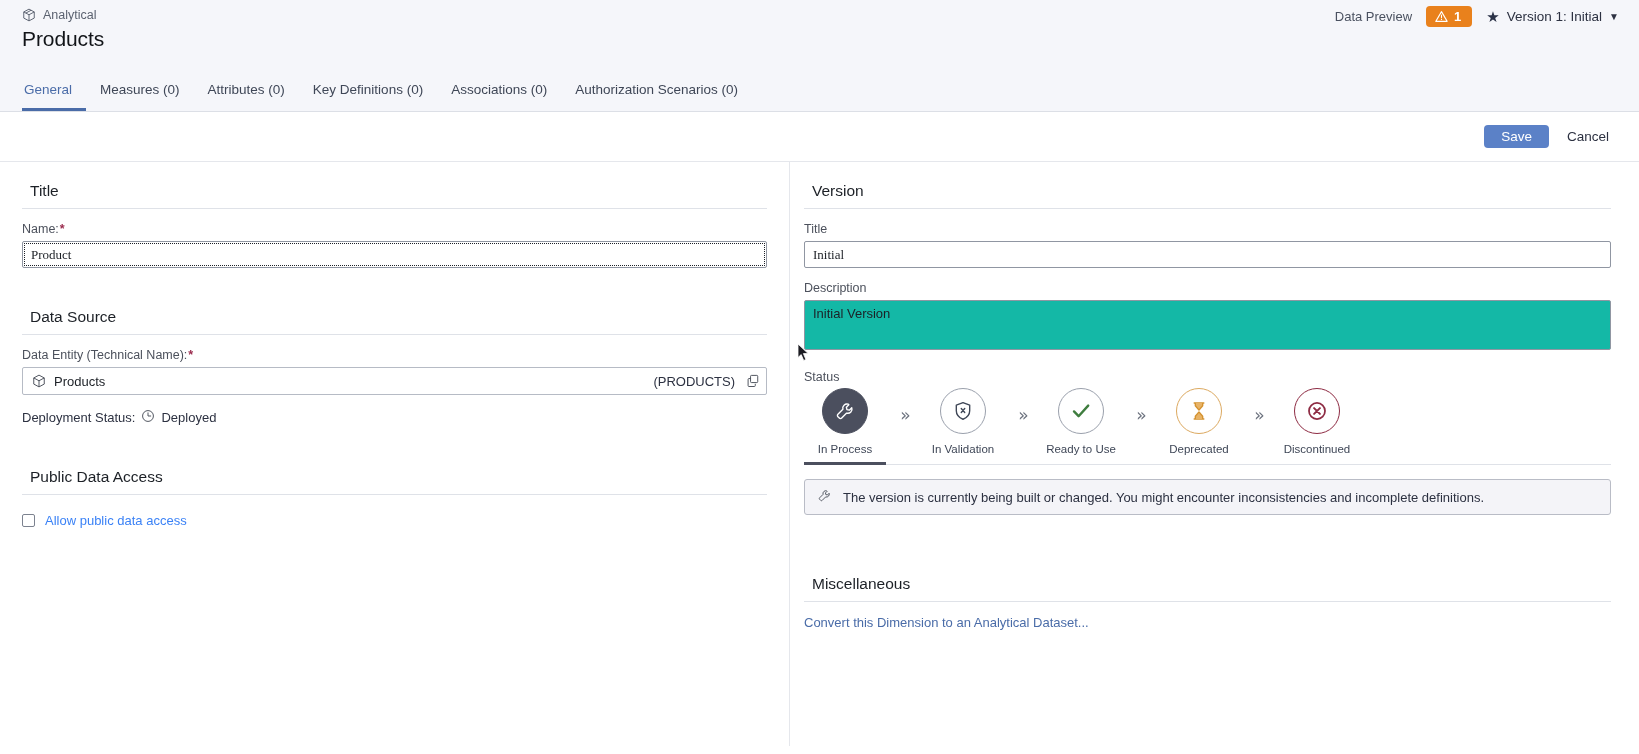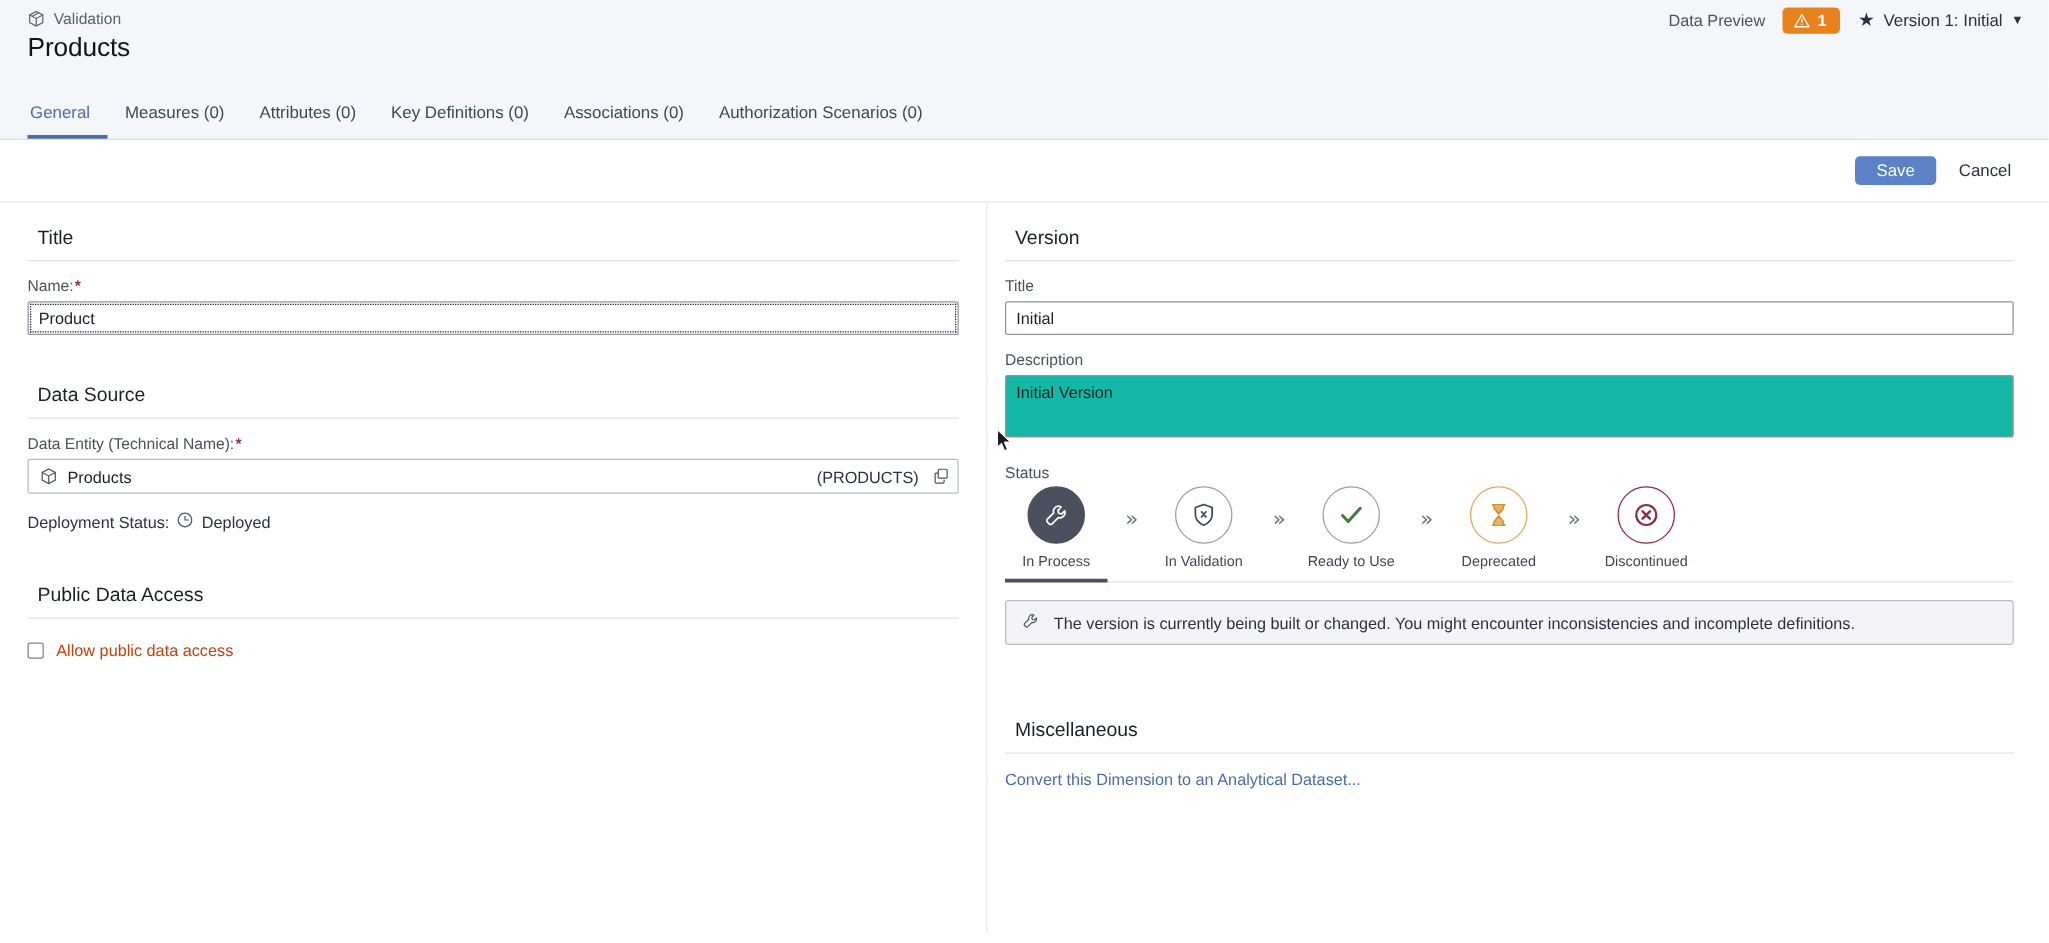--- a/index.html
+++ b/index.html
@@ -99,21 +99,21 @@
   }
   .field-label {
     font-size: 12.5px; color: #4c515c;
     margin: 13px 0 5px 0;
   }
   .req { color: #9b2c4e; font-weight: 700; margin-left: 1px; }
 
   .input-text {
     width: 100%; height: 27px;
     border: 1px solid #9096a2; border-radius: 2px;
-    background: #fff; font-family: Liberation Sans, sans-serif; font-size: 13px;
+    background: #fff; font-family: Liberation Serif, serif; font-size: 13px;
     color: #1c2026; padding: 0 8px;
   }
   .input-focus {
     outline: 1px dotted #1c2026; outline-offset: -3px;
   }
   .textarea {
     width: 100%; height: 50px; resize: none;
     border: 1px solid #9096a2; border-radius: 2px;
     background: #14b8a6; font-family: inherit; font-size: 13px;
     color: #1c2026; padding: 5px 8px;
@@ -134,21 +134,21 @@
     margin-top: 14px; font-size: 13px; color: #2c3141;
   }
 
   .check-row {
     display: flex; align-items: center; gap: 10px; margin-top: 18px;
   }
   .checkbox {
     width: 13px; height: 13px; border: 1px solid #7c828f;
     border-radius: 2px; background: #fff; cursor: pointer;
   }
-  .check-label { font-size: 13px; color: #c2410c; }
+  .check-label { font-size: 13px; color: #3b82f6; }
 
   .msg-warning {
     margin-top: 20px;
     background: #fdf0e2; border: 1px solid #f0c894;
     border-radius: 4px; padding: 10px 12px;
     display: flex; gap: 11px; align-items: flex-start;
     font-size: 13px; color: #33373d; line-height: 1.45;
     max-width: 735px;
   }
   .msg-info {
@@ -200,21 +200,21 @@
 
 <div class="page-header">
   <div class="breadcrumb">
     <span class="cube-icon">
       <svg width="14" height="14" viewBox="0 0 16 16">
         <path d="M8 1.3 14 4.5v7L8 14.7 2 11.5v-7L8 1.3z" fill="none" stroke="#5b6270" stroke-width="1.1"></path>
         <path d="M2 4.5 8 7.7l6-3.2M8 7.7v7" fill="none" stroke="#5b6270" stroke-width="1.1"></path>
         <path d="M4.4 5.8 10.4 2.6" stroke="#5b6270" stroke-width="1.1"></path>
       </svg>
     </span>
-    <span>Validation</span>
+    <span>Analytical</span>
   </div>
   <div class="page-title">Products</div>
 
   <div class="header-right">
     <span class="data-preview-link">Data Preview</span>
     <span class="warn-badge">
       <span>
         <svg width="13" height="13" viewBox="0 0 16 16">
           <path d="M8 2 15 14H1L8 2z" fill="none" stroke="#ffffff" stroke-width="1.3" stroke-linejoin="round"></path>
           <path d="M8 6.3v3.2" stroke="#ffffff" stroke-width="1.3" stroke-linecap="round"></path>

